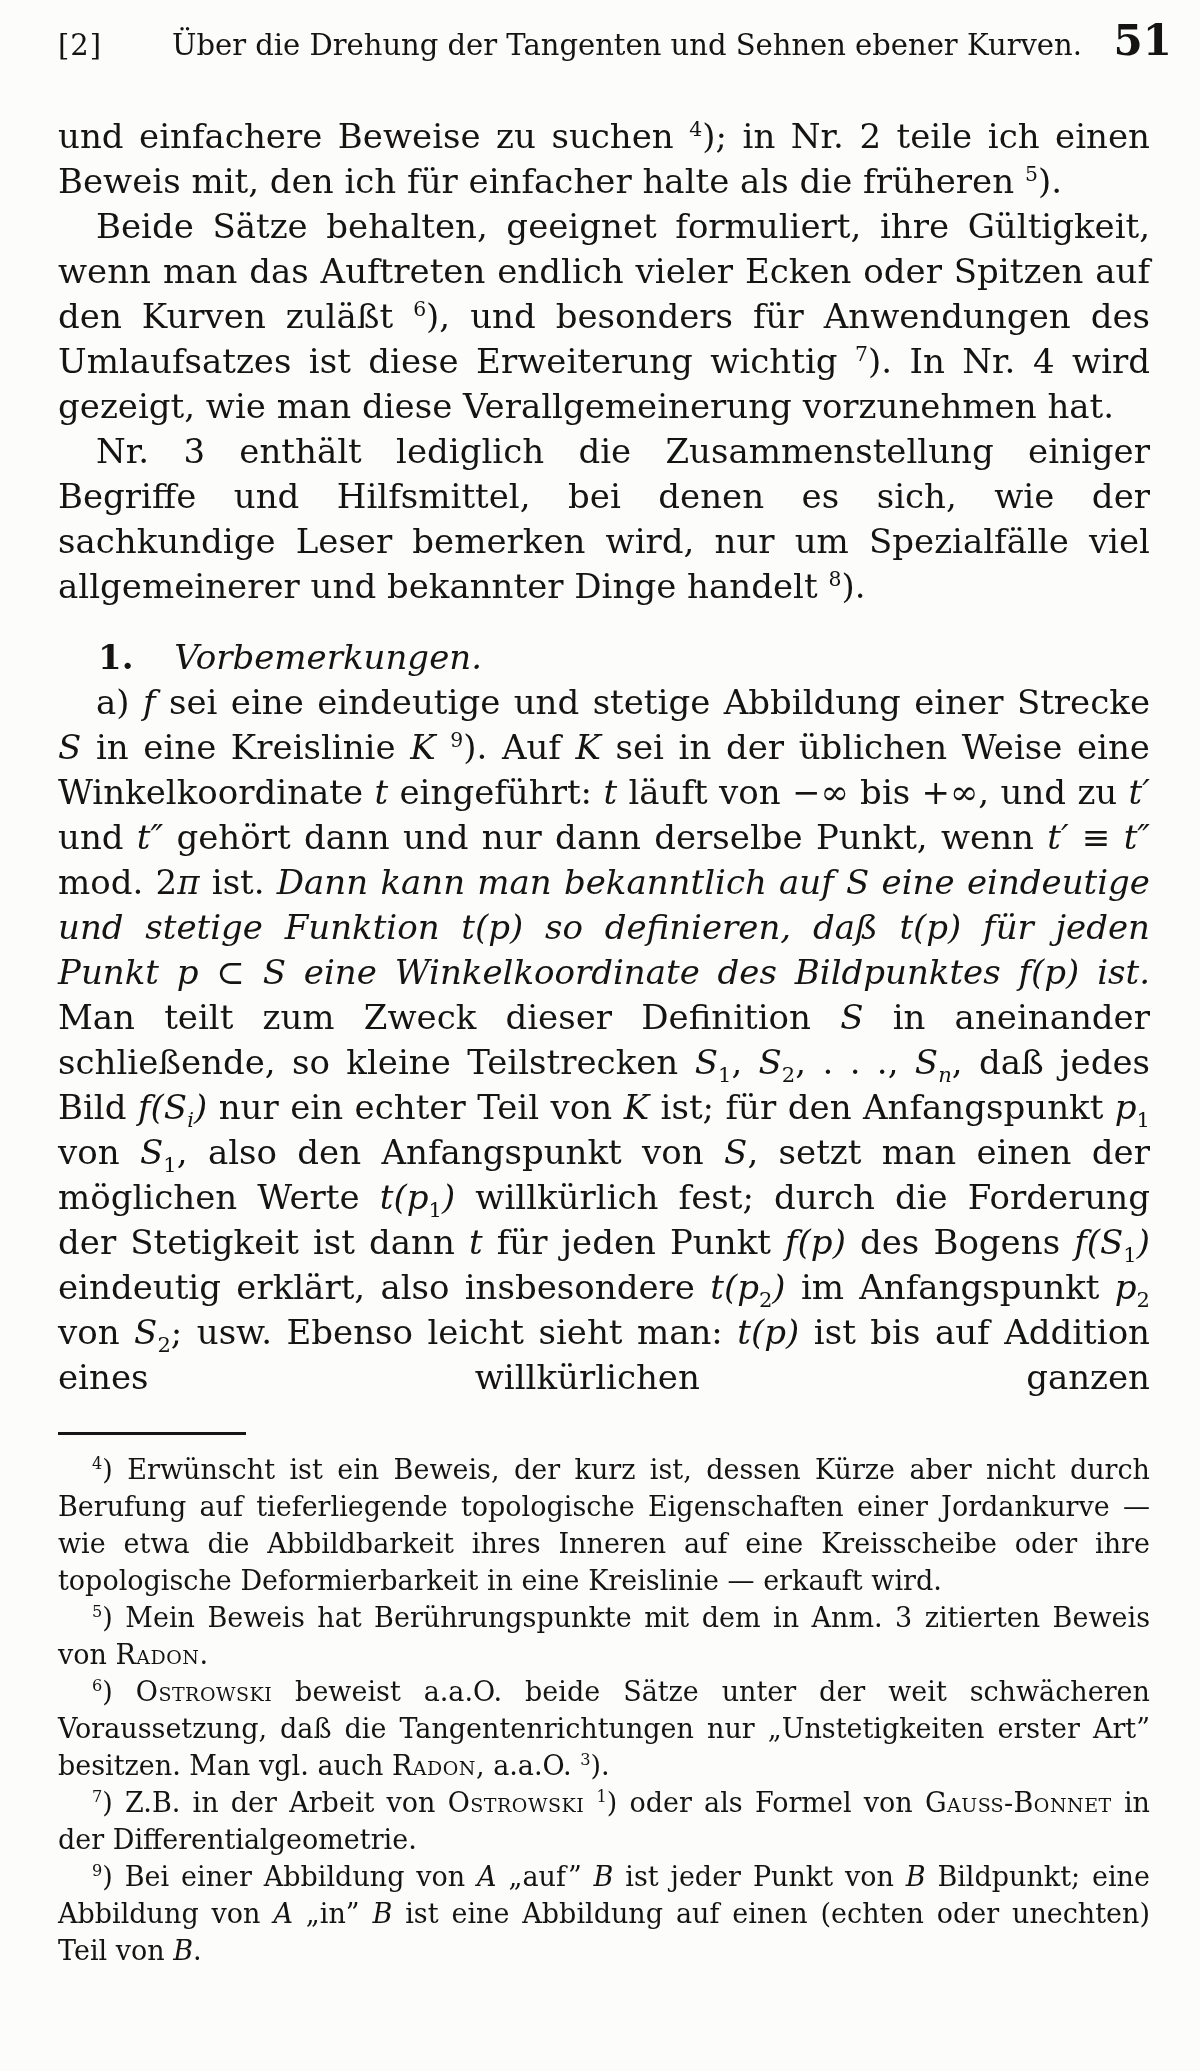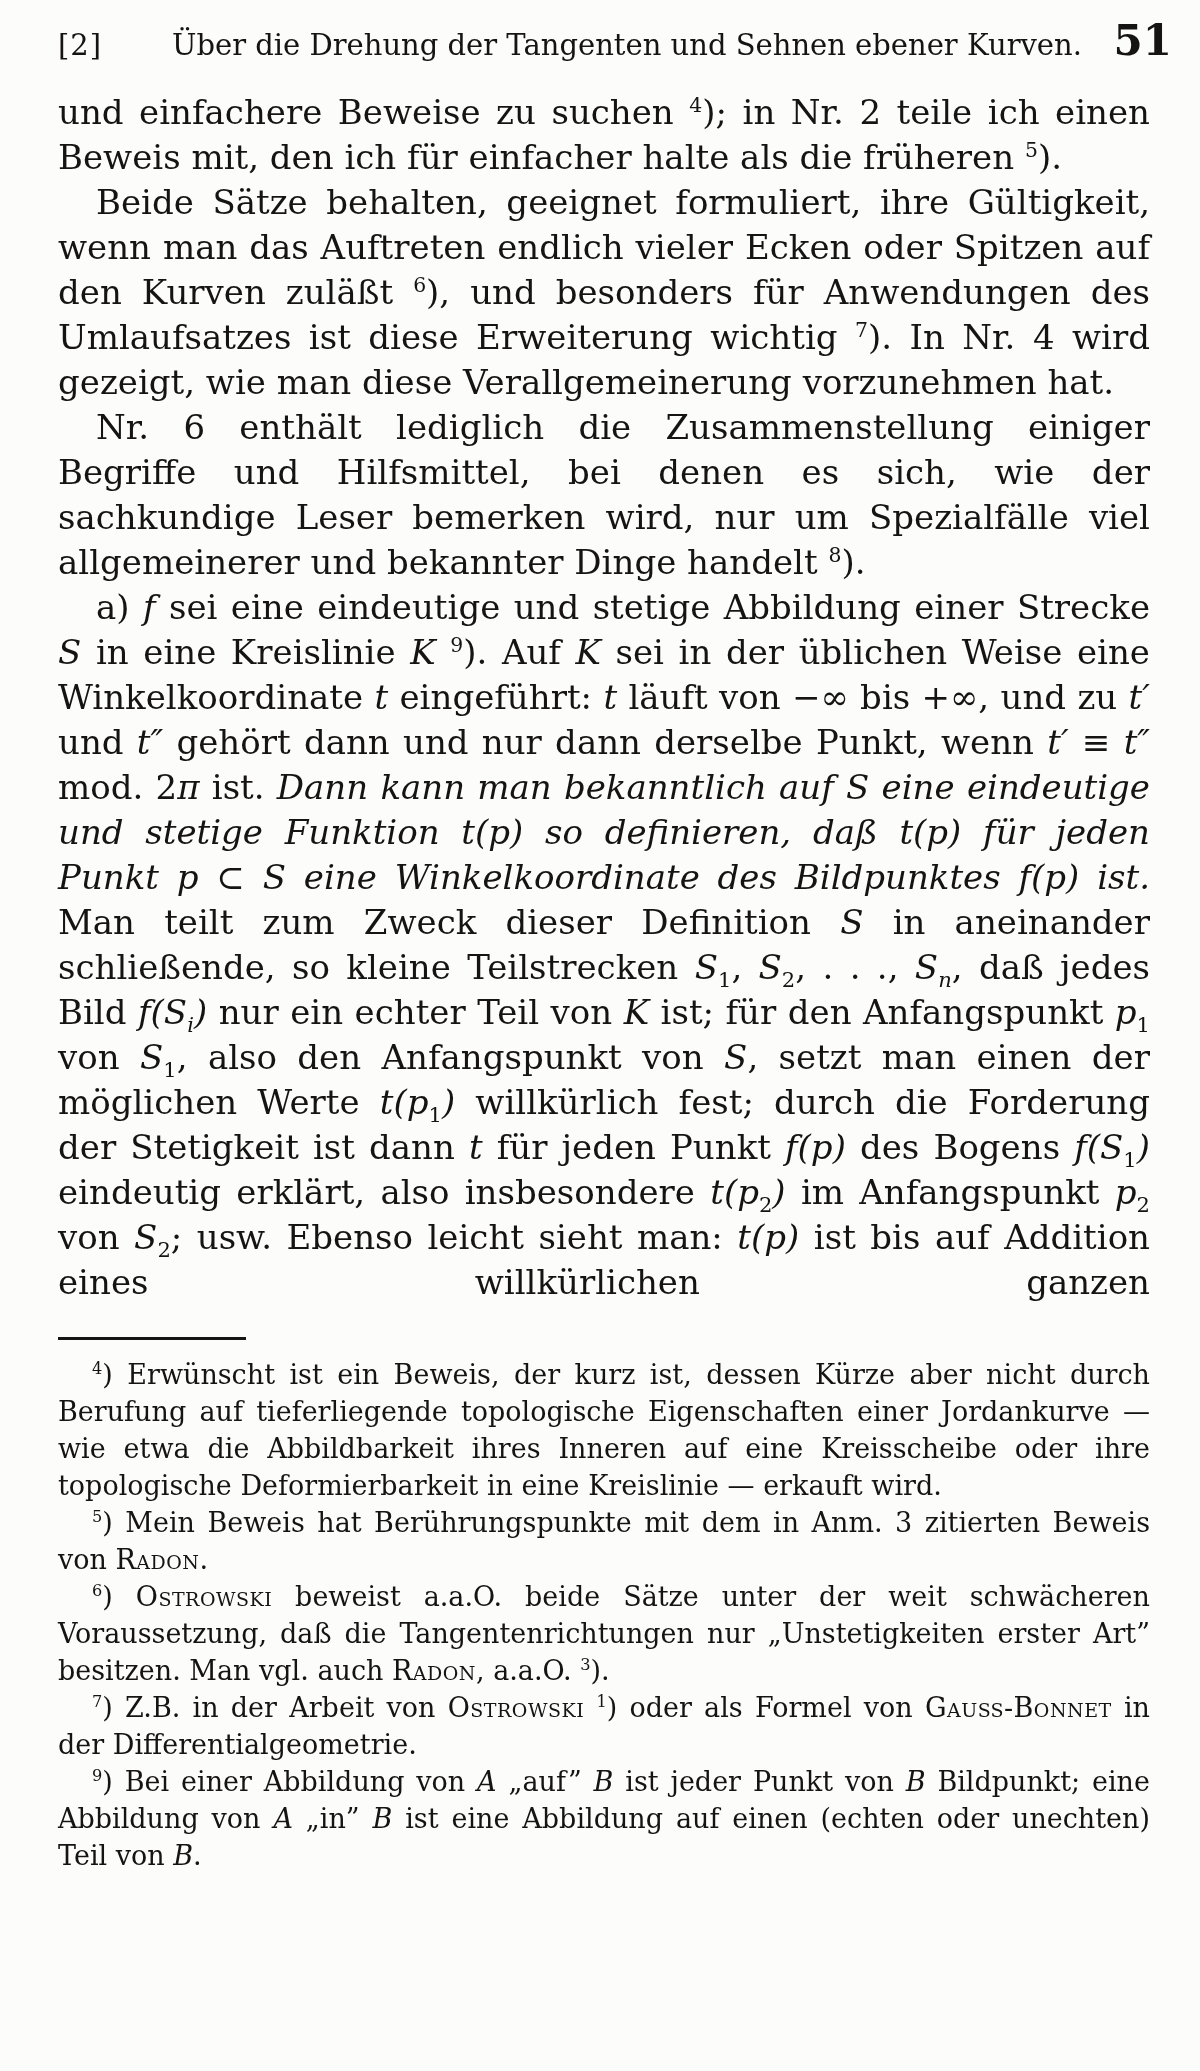--- a/index.html
+++ b/index.html
@@ -16,21 +16,21 @@
   }
   .header{
     display:flex;align-items:baseline;
     font-size:29px;line-height:34px;
     white-space:nowrap;
   }
   .issue-mark{width:90px;flex:0 0 auto;letter-spacing:1px;}
   .running-title{flex:1 1 auto;text-align:center;margin-left:24px;}
   .page-number{flex:0 0 auto;width:90px;text-align:right;font-weight:bold;font-size:42px;}
   .main{
-    margin-top:28px;
+    margin-top:52px;
     font-size:34px;line-height:45px;
     text-align:justify;
   }
   .main p{margin:0;}
   .indent{text-indent:38px;}
   .noindent{text-indent:0;}
   .fill{text-align-last:justify;}
   .section{
     margin:26px 0 0 0;
     font-size:34px;line-height:45px;
@@ -60,21 +60,25 @@
 
   <div class="header">
     <span class="issue-mark">[2]</span>
     <span class="running-title">Über die Drehung der Tangenten und Sehnen ebener Kurven.</span>
     <span class="page-number">51</span>
   </div>
 
   <div class="main">
     <p class="noindent"><span>und einfachere Beweise zu suchen </span><span class="sup">4</span><span>); in Nr. 2 teile ich einen Beweis mit, den ich für einfacher halte als die früheren </span><span class="sup">5</span><span>).</span></p>
     <p class="indent"><span>Beide Sätze behalten, geeignet formuliert, ihre Gültigkeit, wenn man das Auftreten endlich vieler Ecken oder Spitzen auf den Kurven zuläßt </span><span class="sup">6</span><span>), und besonders für Anwendungen des Umlaufsatzes ist diese Erweiterung wichtig </span><span class="sup">7</span><span>). In Nr. 4 wird gezeigt, wie man diese Verallgemeinerung vorzunehmen hat.</span></p>
-    <p class="indent"><span>Nr. 6 enthält lediglich die Zusammenstellung einiger Begriffe und Hilfsmittel, bei denen es sich, wie der sachkundige Leser bemerken wird, nur um Spezialfälle viel allgemeinerer und bekannter Dinge handelt </span><span class="sup">8</span><span>).</span></p>
+    <p class="indent"><span>Nr. 3 enthält lediglich die Zusammenstellung einiger Begriffe und Hilfsmittel, bei denen es sich, wie der sachkundige Leser bemerken wird, nur um Spezialfälle viel allgemeinerer und bekannter Dinge handelt </span><span class="sup">8</span><span>).</span></p>
+    <h2 class="section">
+      <span class="secnum">1.</span>
+      <span class="sectitle">Vorbemerkungen.</span>
+    </h2>
     <p class="indent fill"><span>a) </span><span class="it">f</span><span> sei eine eindeutige und stetige Abbildung einer Strecke </span><span class="it">S</span><span> in eine Kreislinie </span><span class="it">K</span><span> </span><span class="sup">9</span><span>). Auf </span><span class="it">K</span><span> sei in der üblichen Weise eine Winkelkoordinate </span><span class="it">t</span><span> eingeführt: </span><span class="it">t</span><span> läuft von −∞ bis +∞, und zu </span><span class="it">t′</span><span> und </span><span class="it">t″</span><span> gehört dann und nur dann derselbe Punkt, wenn </span><span class="it">t′</span><span> ≡ </span><span class="it">t″</span><span> mod. 2</span><span class="it">π</span><span> ist. </span><span class="it">Dann kann man bekanntlich auf S eine eindeutige und stetige Funktion t(p) so definieren, daß t(p) für jeden Punkt p ⊂ S eine Winkelkoordinate des Bildpunktes f(p) ist.</span><span> Man teilt zum Zweck dieser Definition </span><span class="it">S</span><span> in aneinander schließende, so kleine Teilstrecken </span><span class="it">S</span><span class="sub">1</span><span>, </span><span class="it">S</span><span class="sub">2</span><span>, . . ., </span><span class="it">S</span><span class="sub it">n</span><span>, daß jedes Bild </span><span class="it">f(S</span><span class="sub it">i</span><span class="it">)</span><span> nur ein echter Teil von </span><span class="it">K</span><span> ist; für den Anfangspunkt </span><span class="it">p</span><span class="sub">1</span><span> von </span><span class="it">S</span><span class="sub">1</span><span>, also den Anfangspunkt von </span><span class="it">S</span><span>, setzt man einen der möglichen Werte </span><span class="it">t(p</span><span class="sub">1</span><span class="it">)</span><span> willkürlich fest; durch die Forderung der Stetigkeit ist dann </span><span class="it">t</span><span> für jeden Punkt </span><span class="it">f(p)</span><span> des Bogens </span><span class="it">f(S</span><span class="sub">1</span><span class="it">)</span><span> eindeutig erklärt, also insbesondere </span><span class="it">t(p</span><span class="sub">2</span><span class="it">)</span><span> im Anfangspunkt </span><span class="it">p</span><span class="sub">2</span><span> von </span><span class="it">S</span><span class="sub">2</span><span>; usw. Ebenso leicht sieht man: </span><span class="it">t(p)</span><span> ist bis auf Addition eines willkürlichen ganzen</span></p>
   </div>
 
   <div class="fnrule"></div>
 
   <div class="footnotes">
     <p><span class="sup">4</span><span>) Erwünscht ist ein Beweis, der kurz ist, dessen Kürze aber nicht durch Berufung auf tieferliegende topologische Eigenschaften einer Jordankurve — wie etwa die Abbildbarkeit ihres Inneren auf eine Kreisscheibe oder ihre topologische Deformierbarkeit in eine Kreislinie — erkauft wird.</span></p>
     <p><span class="sup">5</span><span>) Mein Beweis hat Berührungspunkte mit dem in Anm. 3 zitierten Beweis von </span><span class="sc">Radon</span><span>.</span></p>
     <p><span class="sup">6</span><span>) </span><span class="sc">Ostrowski</span><span> beweist a.a.O. beide Sätze unter der weit schwächeren Voraussetzung, daß die Tangentenrichtungen nur „Unstetigkeiten erster Art” besitzen. Man vgl. auch </span><span class="sc">Radon</span><span>, a.a.O. </span><span class="sup">3</span><span>).</span></p>
     <p><span class="sup">7</span><span>) Z.B. in der Arbeit von </span><span class="sc">Ostrowski</span><span> </span><span class="sup">1</span><span>) oder als Formel von </span><span class="sc">Gauß-Bonnet</span><span> in der Differentialgeometrie.</span></p>

